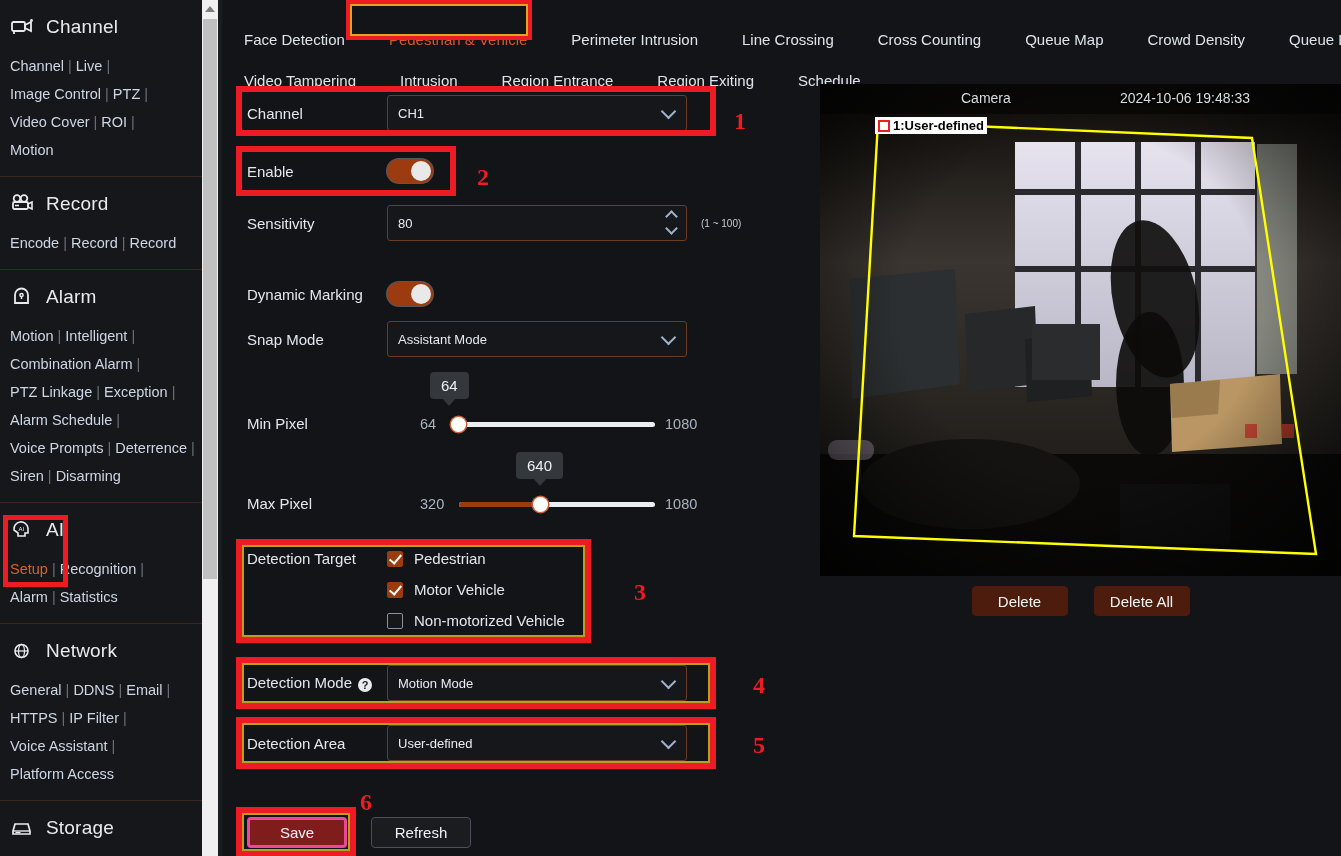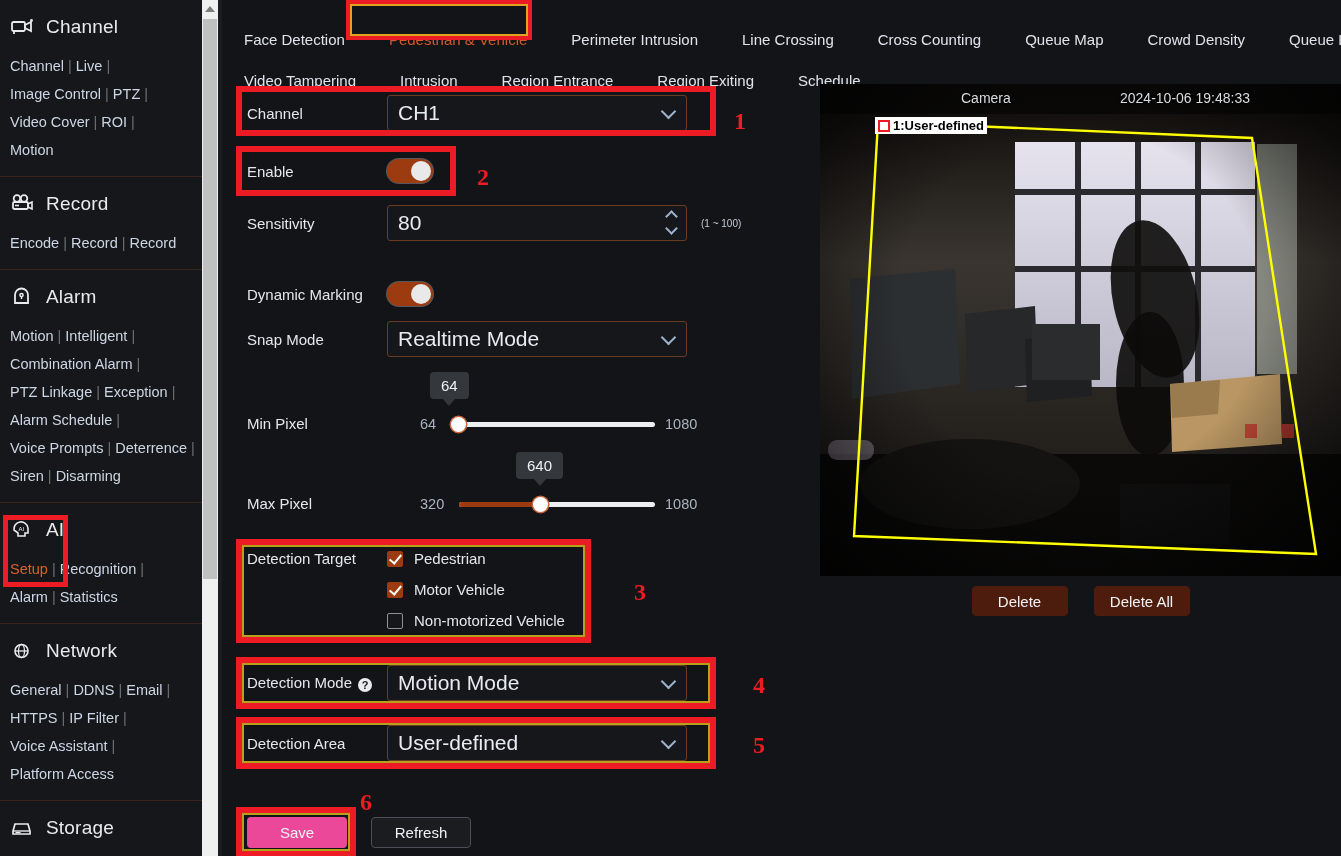--- a/index.html
+++ b/index.html
@@ -75,21 +75,21 @@
     border: 6px solid #ed1c24; pointer-events:none;
   }
 
   
   #form { position: absolute; left: 0; top: 84px; width: 600px; bottom: 0; }
   .row { position: absolute; left: 0; width: 600px; display: flex; align-items: center; }
   .lbl { color: #e3e7ee; font-size: 15px; width: 165px; padding-left: 25px; }
   .field {
     position: relative; width: 300px; height: 36px;
     border: 1px solid #6b3c22; border-radius: 3px; background: #16171b;
-    display: flex; align-items: center; padding: 0 10px; color: #e7ebf2; font-size: 21px;
+    display: flex; align-items: center; padding: 0 10px; color: #e7ebf2; font-size: 13px;
   }
   .field .chev {
     position: absolute; right: 12px; top: 50%; width: 11px; height: 11px;
     margin-top: -7px; border-right: 2px solid #9fb2cc; border-bottom: 2px solid #9fb2cc;
     transform: rotate(45deg);
   }
   .spin {
     position: absolute; right: 10px; top: 50%; margin-top: -11px;
     display: flex; flex-direction: column; gap: 3px; align-items: center;
   }
@@ -148,21 +148,21 @@
     color: #1a1b1f; font-size: 11px; font-weight: bold; margin-left: 6px;
     vertical-align: middle;
   }
 
   
   .btn {
     height: 31px; min-width: 100px; border-radius: 4px; font-size: 15px;
     display: flex; align-items: center; justify-content: center;
     color: #eef1f5; border: 1px solid #4b4f57; background: #1b1c20;
   }
-  .btn.primary { background: #ec4899; border: 6px solid #ec4899; }
+  .btn.primary { background: #7f1d1d; border: 3px solid #ec4899; }
   .btn.danger { background: #4d1c0c; border: 1px solid #4d1c0c; color: #f2f4f8; }
 
   
   .anno {
     position: absolute; border: 6px solid #ed1c24; pointer-events: none; z-index: 20;
   }
   .anno.inner-y { outline: 2px solid #b9a01b; outline-offset: -8px; }
   .annonum {
     position: absolute; color: #ed1c24; font-size: 24px; font-weight: bold;
     font-family: "Liberation Serif", serif; z-index: 21;
@@ -364,21 +364,21 @@
       <div class="row" style="top:183px;height:30px;margin-top:12px;">
         <div class="lbl">Dynamic Marking</div>
         <div class="toggle">
             <span class="knob"></span>
           </div>
       </div>
 
       <div class="row" style="top:237px;height:36px;">
         <div class="lbl">Snap Mode</div>
         <div class="field">
-          <span>Realtime Mode</span>
+          <span>Assistant Mode</span>
           <span class="chev"></span>
         </div>
       </div>
 
       <div class="sliderrow" style="top:330px;height:20px;">
         <div class="lbl" style="position:absolute;top:0;line-height:20px;">Min Pixel</div>
         <div class="bubble" style="left:208px;top:-42px;">64</div>
         <div class="sl-end" style="left:198px;line-height:20px;">64</div>
         <div class="track" style="left:233px;top:8px;width:200px;">
           <div class="filled" style="width:0%;"></div>

